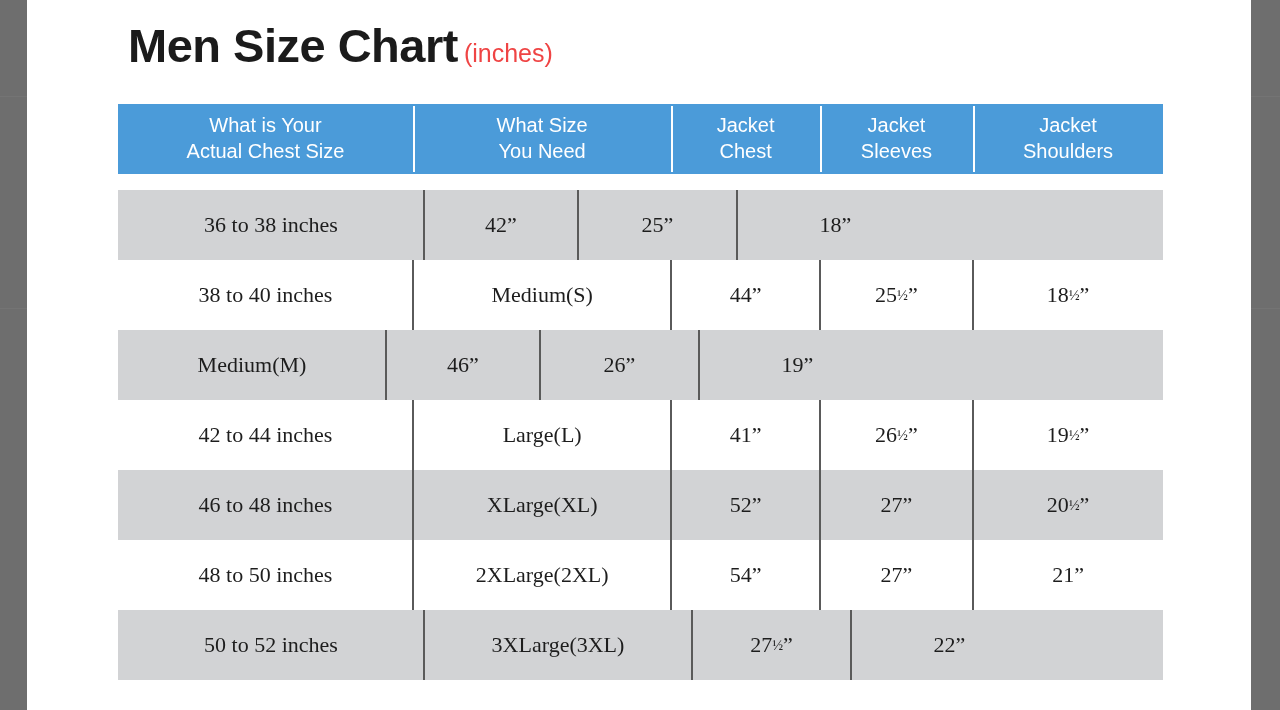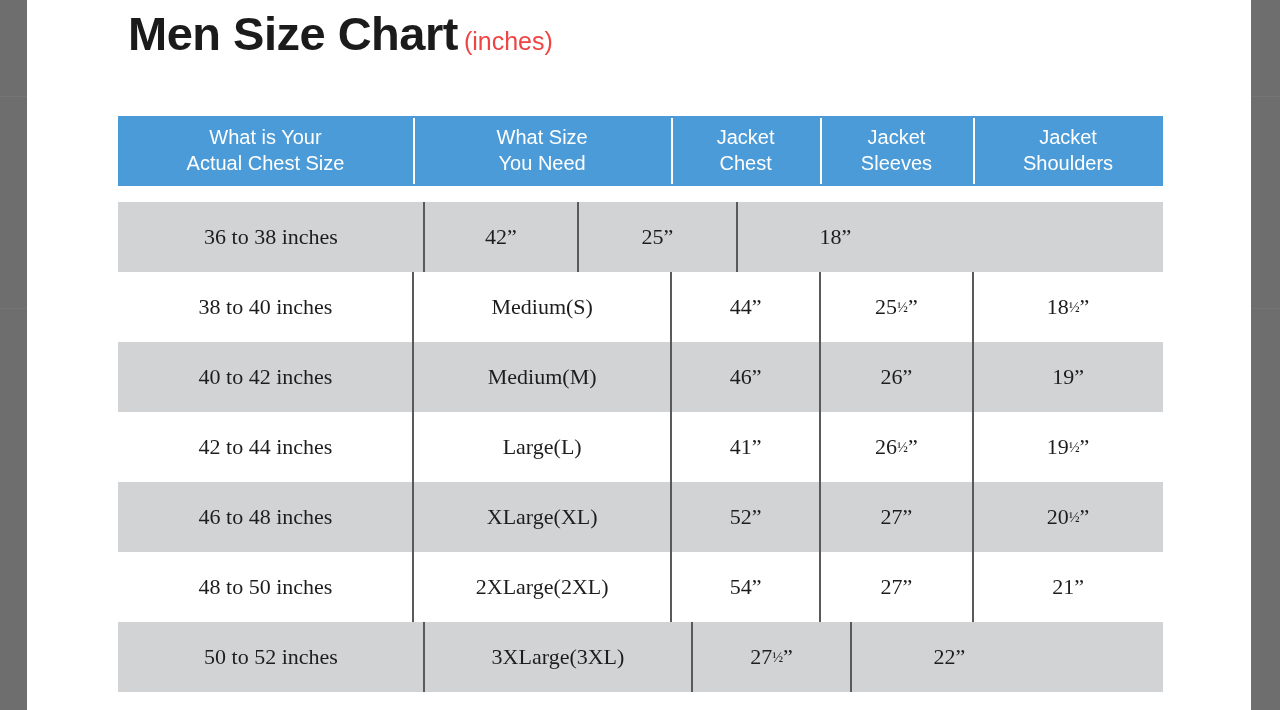--- a/index.html
+++ b/index.html
@@ -44,21 +44,21 @@
     top:0;
     width:1224px;
     height:710px;
     background:#ffffff;
   }
 
   
   .title-block {
     position:absolute;
     left:101px;
-    top:10px;
+    top:22px;
     display:flex;
     align-items:baseline;
     white-space:nowrap;
     justify-content:center;
   }
   .title-main {
     font-size:47px;
     font-weight:bold;
     color:#1b1b1b;
     letter-spacing:-0.5px;
@@ -98,21 +98,20 @@
   .col-1 { width:268px; }
   .col-2 { width:154px; }
   .col-3 { width:159px; }
   .col-4 { width:197px; }
 
   
   .header-row {
     height:70px;
     background:#4b9bd9;
     margin-bottom:16px;
-    margin-top:12px;
   }
   .header-row .cell {
     color:#ffffff;
     font-size:20px;
     line-height:1.28;
     font-weight:normal;
     flex-direction:column;
   }
   .header-row .cell + .cell::before {
     content:"";
@@ -208,21 +207,20 @@
             <div class="cell col-4">18”</div>
           </div>
           <div class="row body-row">
             <div class="cell col-0">38 to 40 inches</div>
             <div class="cell col-1">Medium(S)</div>
             <div class="cell col-2">44”</div>
             <div class="cell col-3">25<span class="frac">½</span>”</div>
             <div class="cell col-4">18<span class="frac">½</span>”</div>
           </div>
           <div class="row body-row shaded">
-            <div class="cell col-0">40 to 42 inches</div>
             <div class="cell col-1">Medium(M)</div>
             <div class="cell col-2">46”</div>
             <div class="cell col-3">26”</div>
             <div class="cell col-4">19”</div>
           </div>
           <div class="row body-row">
             <div class="cell col-0">42 to 44 inches</div>
             <div class="cell col-1">Large(L)</div>
             <div class="cell col-2">41”</div>
             <div class="cell col-3">26<span class="frac">½</span>”</div>

